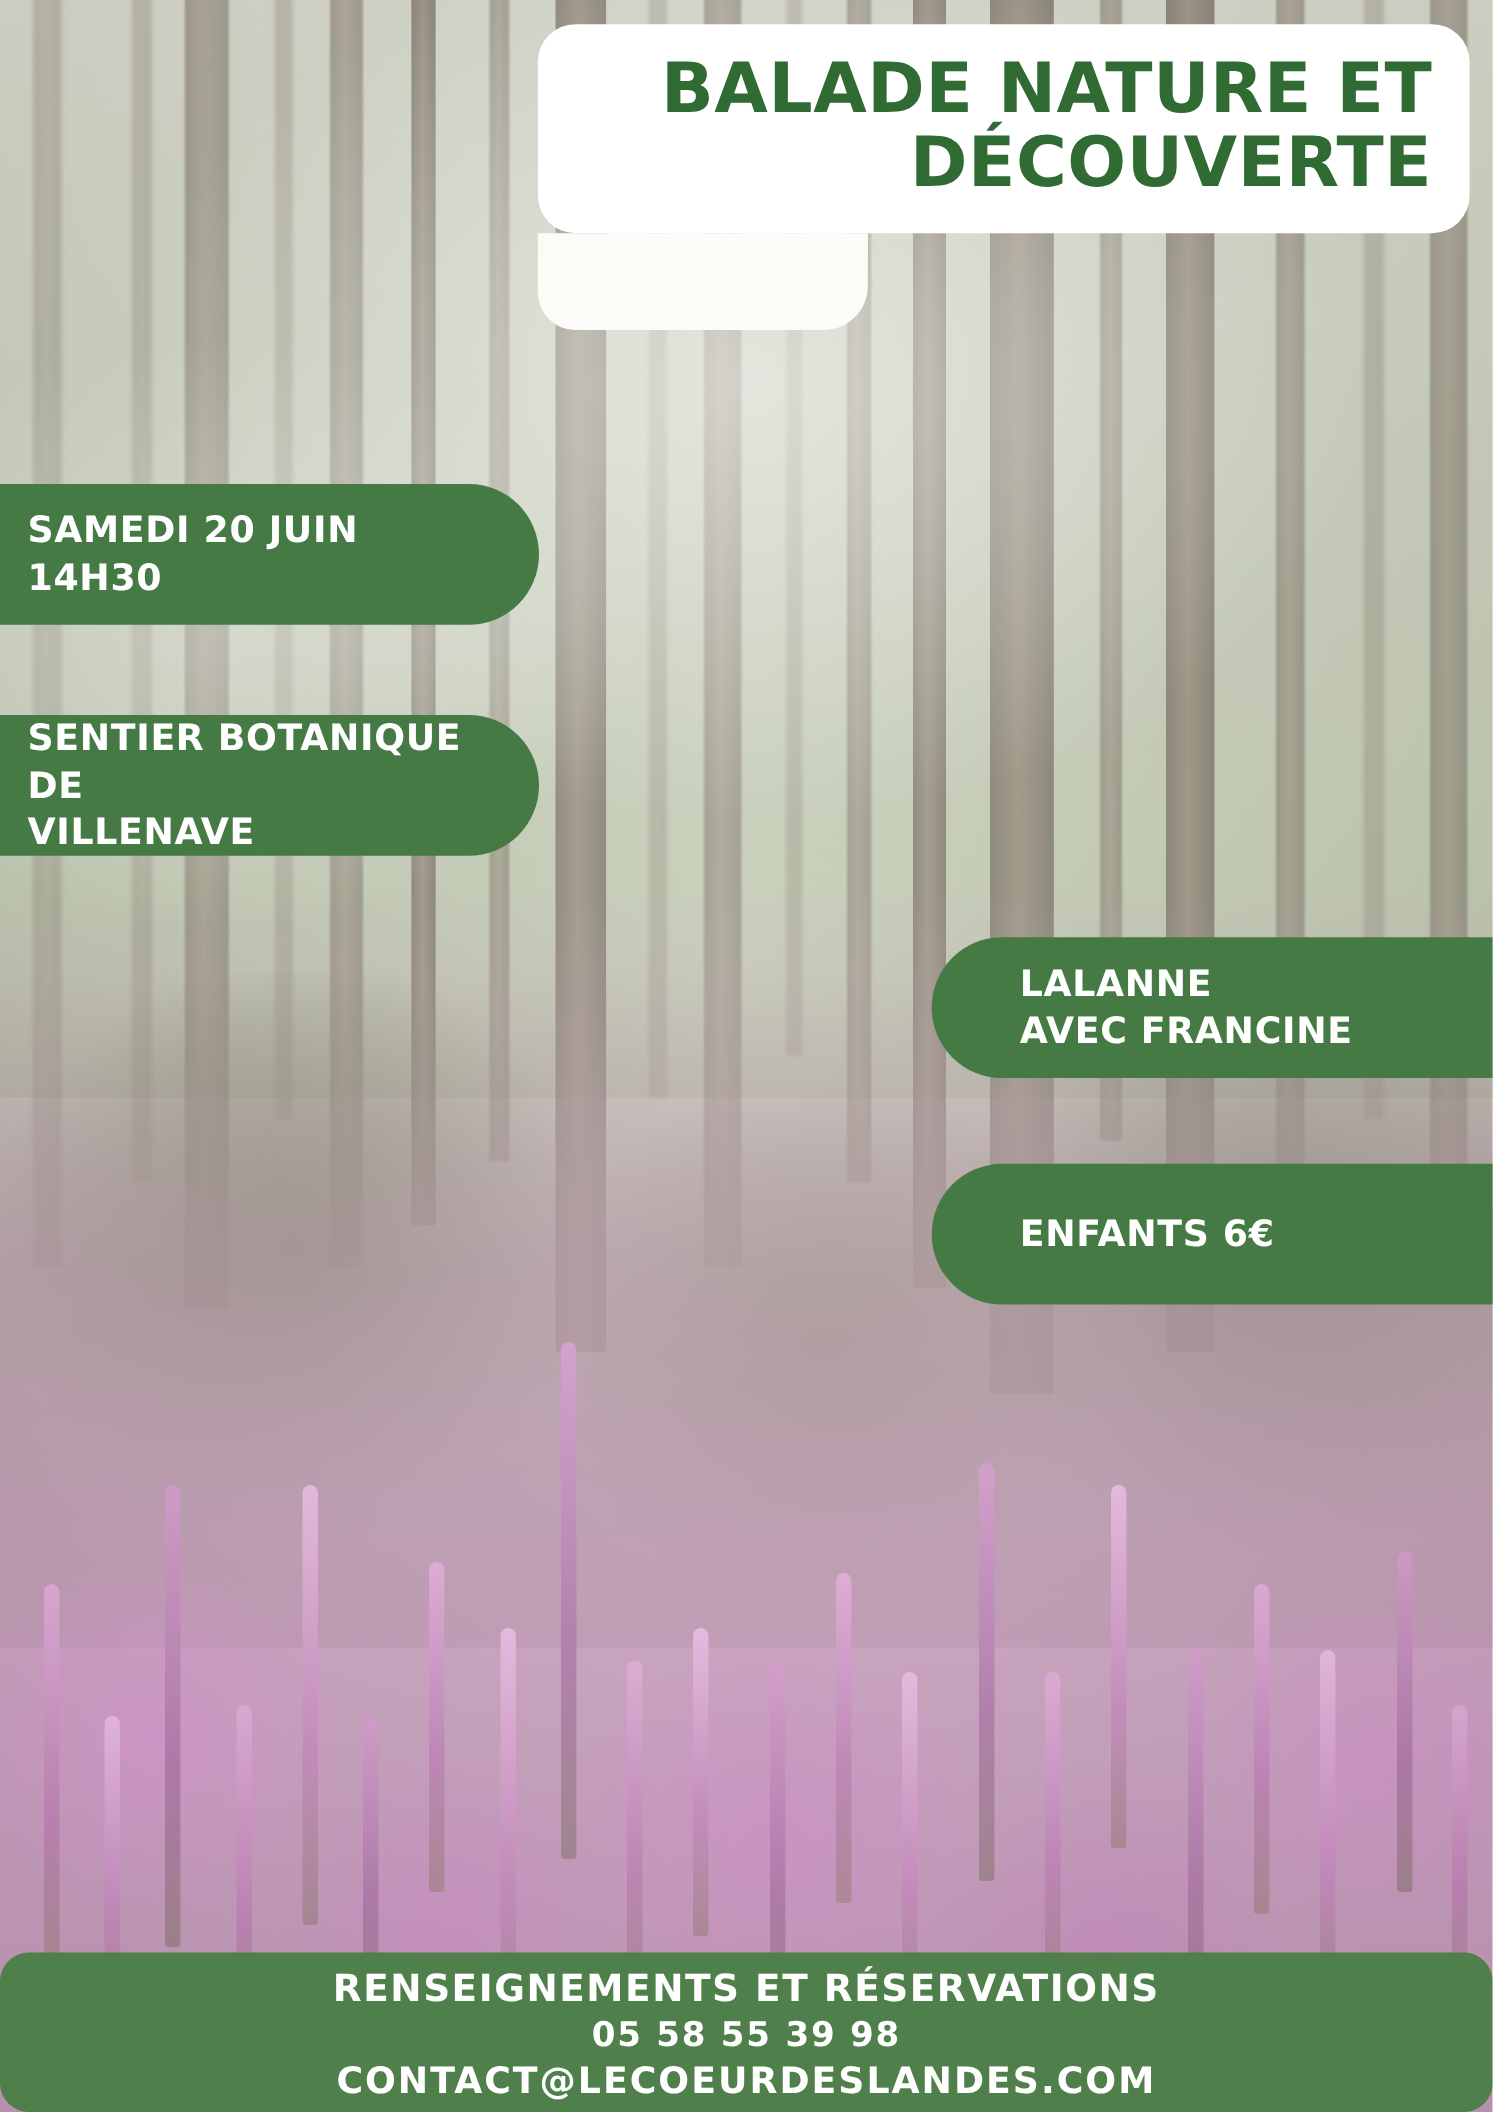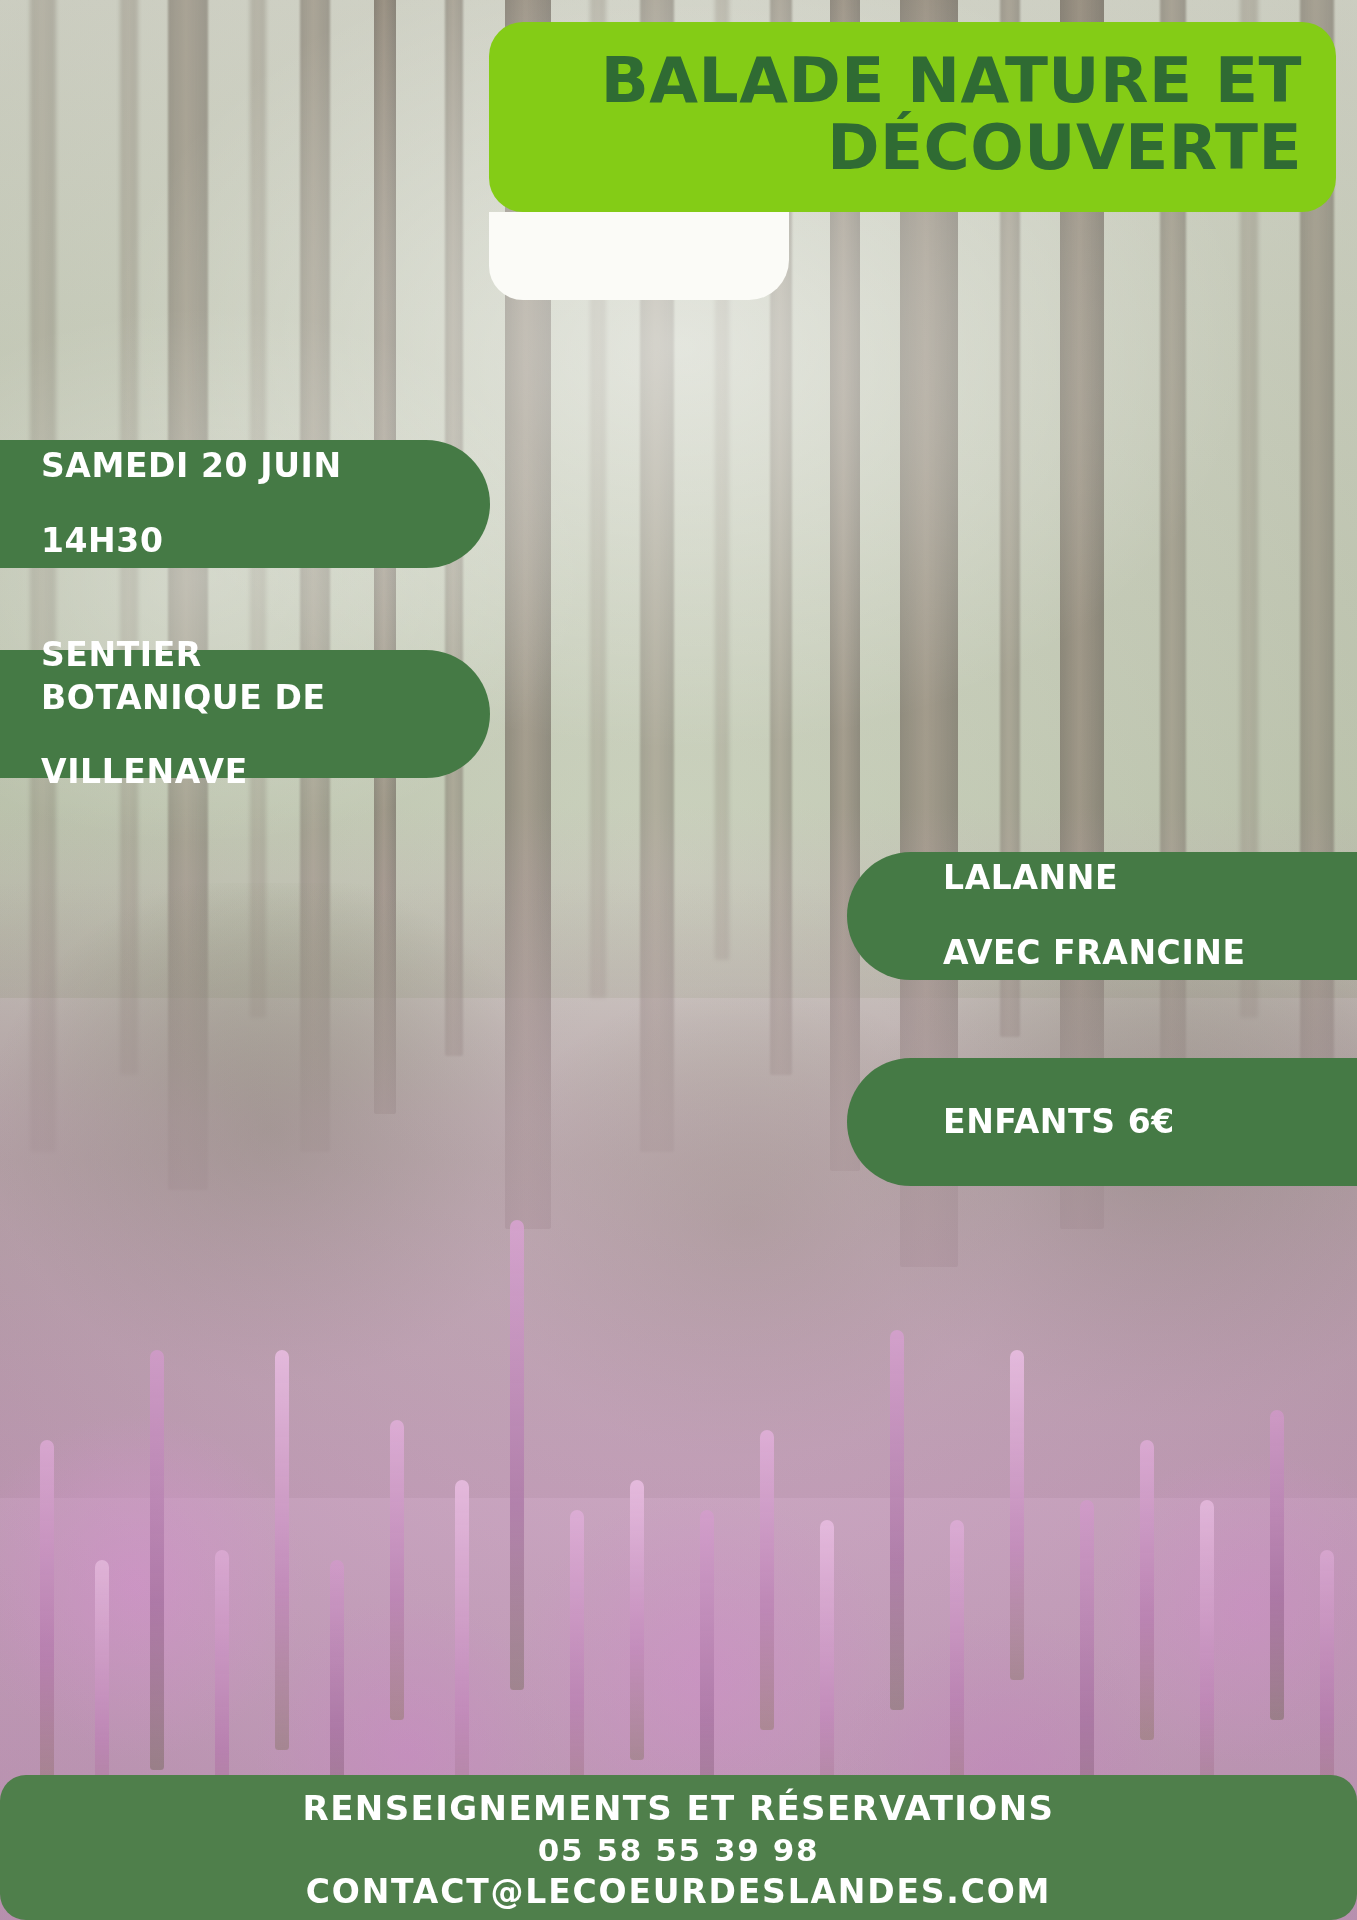--- a/index.html
+++ b/index.html
@@ -85,21 +85,21 @@
   }
 
   
   .content { position: absolute; inset: 0; }
 
   .title-card {
     position: absolute;
     left: 489px;
     top: 22px;
     width: 847px;
-    background: #84cc16;
+    background: #ffffff;
     border-radius: 34px;
     padding: 26px 34px 30px 34px;
     box-sizing: border-box;
     text-align: right;
   }
   .title-card::after {
     
     content: "";
     position: absolute;
     left: 0px;
@@ -156,21 +156,21 @@
     width: 540px;
     border-radius: 70px 0 0 70px;
     padding: 22px 60px 22px 80px;
   }
 
   #pill-date   { top: 440px; height: 128px; }
   #pill-place  { top: 650px; height: 128px; }
   #pill-guide  { top: 852px; height: 128px; }
   #pill-prices { top: 1058px; height: 128px; }
 
-  .pill div { margin: 16px; }
+  .pill div { margin: 0; }
 
   .footer {
     position: absolute;
     left: 0;
     bottom: 0;
     width: 100%;
     height: 145px;
     background: #4f7f4b;
     color: #ffffff;
     text-align: center;

